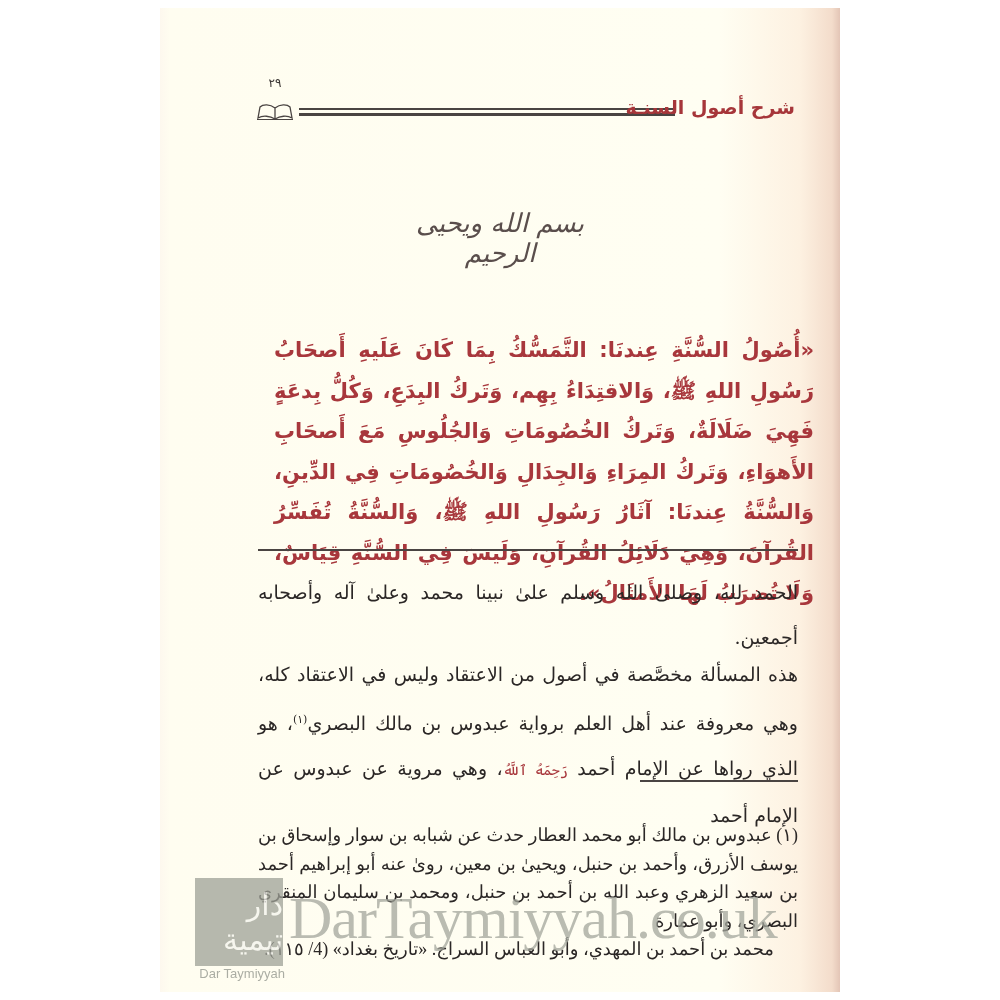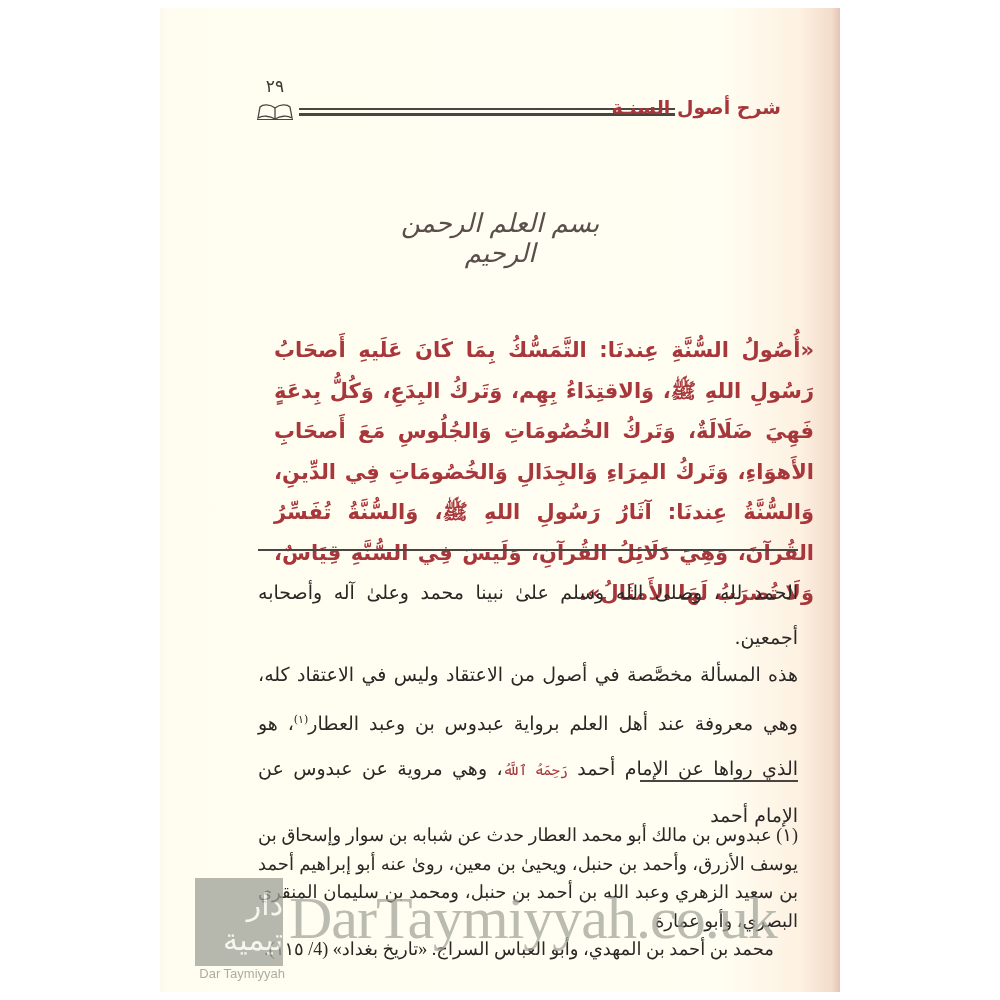--- a/index.html
+++ b/index.html
@@ -9,30 +9,30 @@
   }
   .page {
     position: absolute; left: 160px; top: 8px; width: 680px; height: 984px;
     background: linear-gradient(to right, #fdf8ee 0px, #fffdf0 10px, #fffef2 560px, #fdf1e1 640px, #f3dccb 672px, #e3c5b6 680px);
   }
   .header {
     position: absolute; left: 95px; top: 68px; width: 540px; height: 46px;
   }
   .page-number {
     position: absolute; left: 0; width: 40px; top: 0; text-align: center;
-    font-family: "DejaVu Sans", sans-serif; font-size: 17px; color: #3a3533;
+    font-family: "DejaVu Sans", sans-serif; font-size: 12px; color: #3a3533;
   }
   .book-icon { position: absolute; left: 2px; top: 28px; width: 36px; height: 16px; }
   .header-rule {
     position: absolute; left: 44px; right: 120px; top: 32px; height: 8px;
     border-top: 2px solid #4a4442; border-bottom: 3px solid #4a4442;
     box-sizing: border-box;
   }
   .running-title {
-    position: absolute; right: 14px; top: 20px; direction: rtl;
+    position: absolute; right: 0; top: 20px; direction: rtl;
     font-family: "DejaVu Sans", sans-serif; font-size: 19px; font-weight: bold; color: #a6363a;
   }
   .basmala {
     position: absolute; left: 240px; top: 200px; width: 200px; height: 50px; text-align: center;
     direction: rtl; font-family: "DejaVu Serif", serif; font-size: 26px; color: #5a4e4c;
     font-style: italic; letter-spacing: -1px;
   }
   .quote {
     position: absolute; left: 114px; top: 322px; width: 540px; direction: rtl; text-align: justify;
     text-align-last: right;
@@ -83,29 +83,29 @@
   <div class="header">
     <div class="page-number">٢٩</div>
     <svg class="book-icon" viewBox="0 0 36 16">
       <path d="M18 4 C13 0, 6 0, 3 3 L1 14 C6 11, 13 12, 18 15 C23 12, 30 11, 35 14 L33 3 C30 0, 23 0, 18 4 Z M18 4 L18 15" fill="none" stroke="#4a4442" stroke-width="1.3"></path>
       <path d="M0 15.5 L36 15.5" stroke="#4a4442" stroke-width="1"></path>
     </svg>
     <div class="header-rule"></div>
     <div class="running-title">شرح أصول السنـة</div>
   </div>
 
-  <div class="basmala">بسم العلم الرحمن الرحيم</div>
+  <div class="basmala">بسم الله ويحيى الرحيم</div>
 
   <div class="quote">«أُصُولُ السُّنَّةِ عِندنَا: التَّمَسُّكُ بِمَا كَانَ عَلَيهِ أَصحَابُ رَسُولِ اللهِ ﷺ، وَالاقتِدَاءُ بِهِم، وَتَركُ البِدَعِ، وَكُلُّ بِدعَةٍ فَهِيَ ضَلَالَةٌ، وَتَركُ الخُصُومَاتِ وَالجُلُوسِ مَعَ أَصحَابِ الأَهوَاءِ، وَتَركُ المِرَاءِ وَالجِدَالِ وَالخُصُومَاتِ فِي الدِّينِ، وَالسُّنَّةُ عِندنَا: آثَارُ رَسُولِ اللهِ ﷺ، وَالسُّنَّةُ تُفَسِّرُ القُرآنَ، وَهِيَ دَلَائِلُ القُرآنِ، وَلَيسَ فِي السُّنَّةِ قِيَاسٌ، وَلَا تُضرَبُ لَهَا الأَمثَالُ».</div>
   <div class="quote-rule"></div>
 
   <div class="body-text p1 indent">الحمد لله، وصلىٰ الله وسلم علىٰ نبينا محمد وعلىٰ آله وأصحابه أجمعين.</div>
 
   <div class="body-text p2 indent">
-    <span>هذه المسألة مخصَّصة في أصول من الاعتقاد وليس في الاعتقاد كله، وهي معروفة عند أهل العلم برواية عبدوس بن وعبد العطار</span><span class="fn-mark">(١)</span><span>، هو الذي رواها عن الإمام أحمد</span>
+    <span>هذه المسألة مخصَّصة في أصول من الاعتقاد وليس في الاعتقاد كله، وهي معروفة عند أهل العلم برواية عبدوس بن مالك البصري</span><span class="fn-mark">(١)</span><span>، هو الذي رواها عن الإمام أحمد</span>
     <span class="honorific">رَحِمَهُ ٱللَّهُ</span><span>، وهي مروية عن عبدوس عن الإمام أحمد</span>
   </div>
 
   <div class="fn-rule"></div>
 
   <div class="footnote">
     <div>(١) عبدوس بن مالك أبو محمد العطار حدث عن شبابه بن سوار وإسحاق بن يوسف الأزرق، وأحمد بن حنبل، ويحيىٰ بن معين، روىٰ عنه أبو إبراهيم أحمد بن سعيد الزهري وعبد الله بن أحمد بن حنبل، ومحمد بن سليمان المنقري البصري، وأبو عمارة</div>
     <div class="fn-last">محمد بن أحمد بن المهدي، وأبو العباس السراج. «تاريخ بغداد» (4/ ١١٥).</div>
   </div>
 </div>

